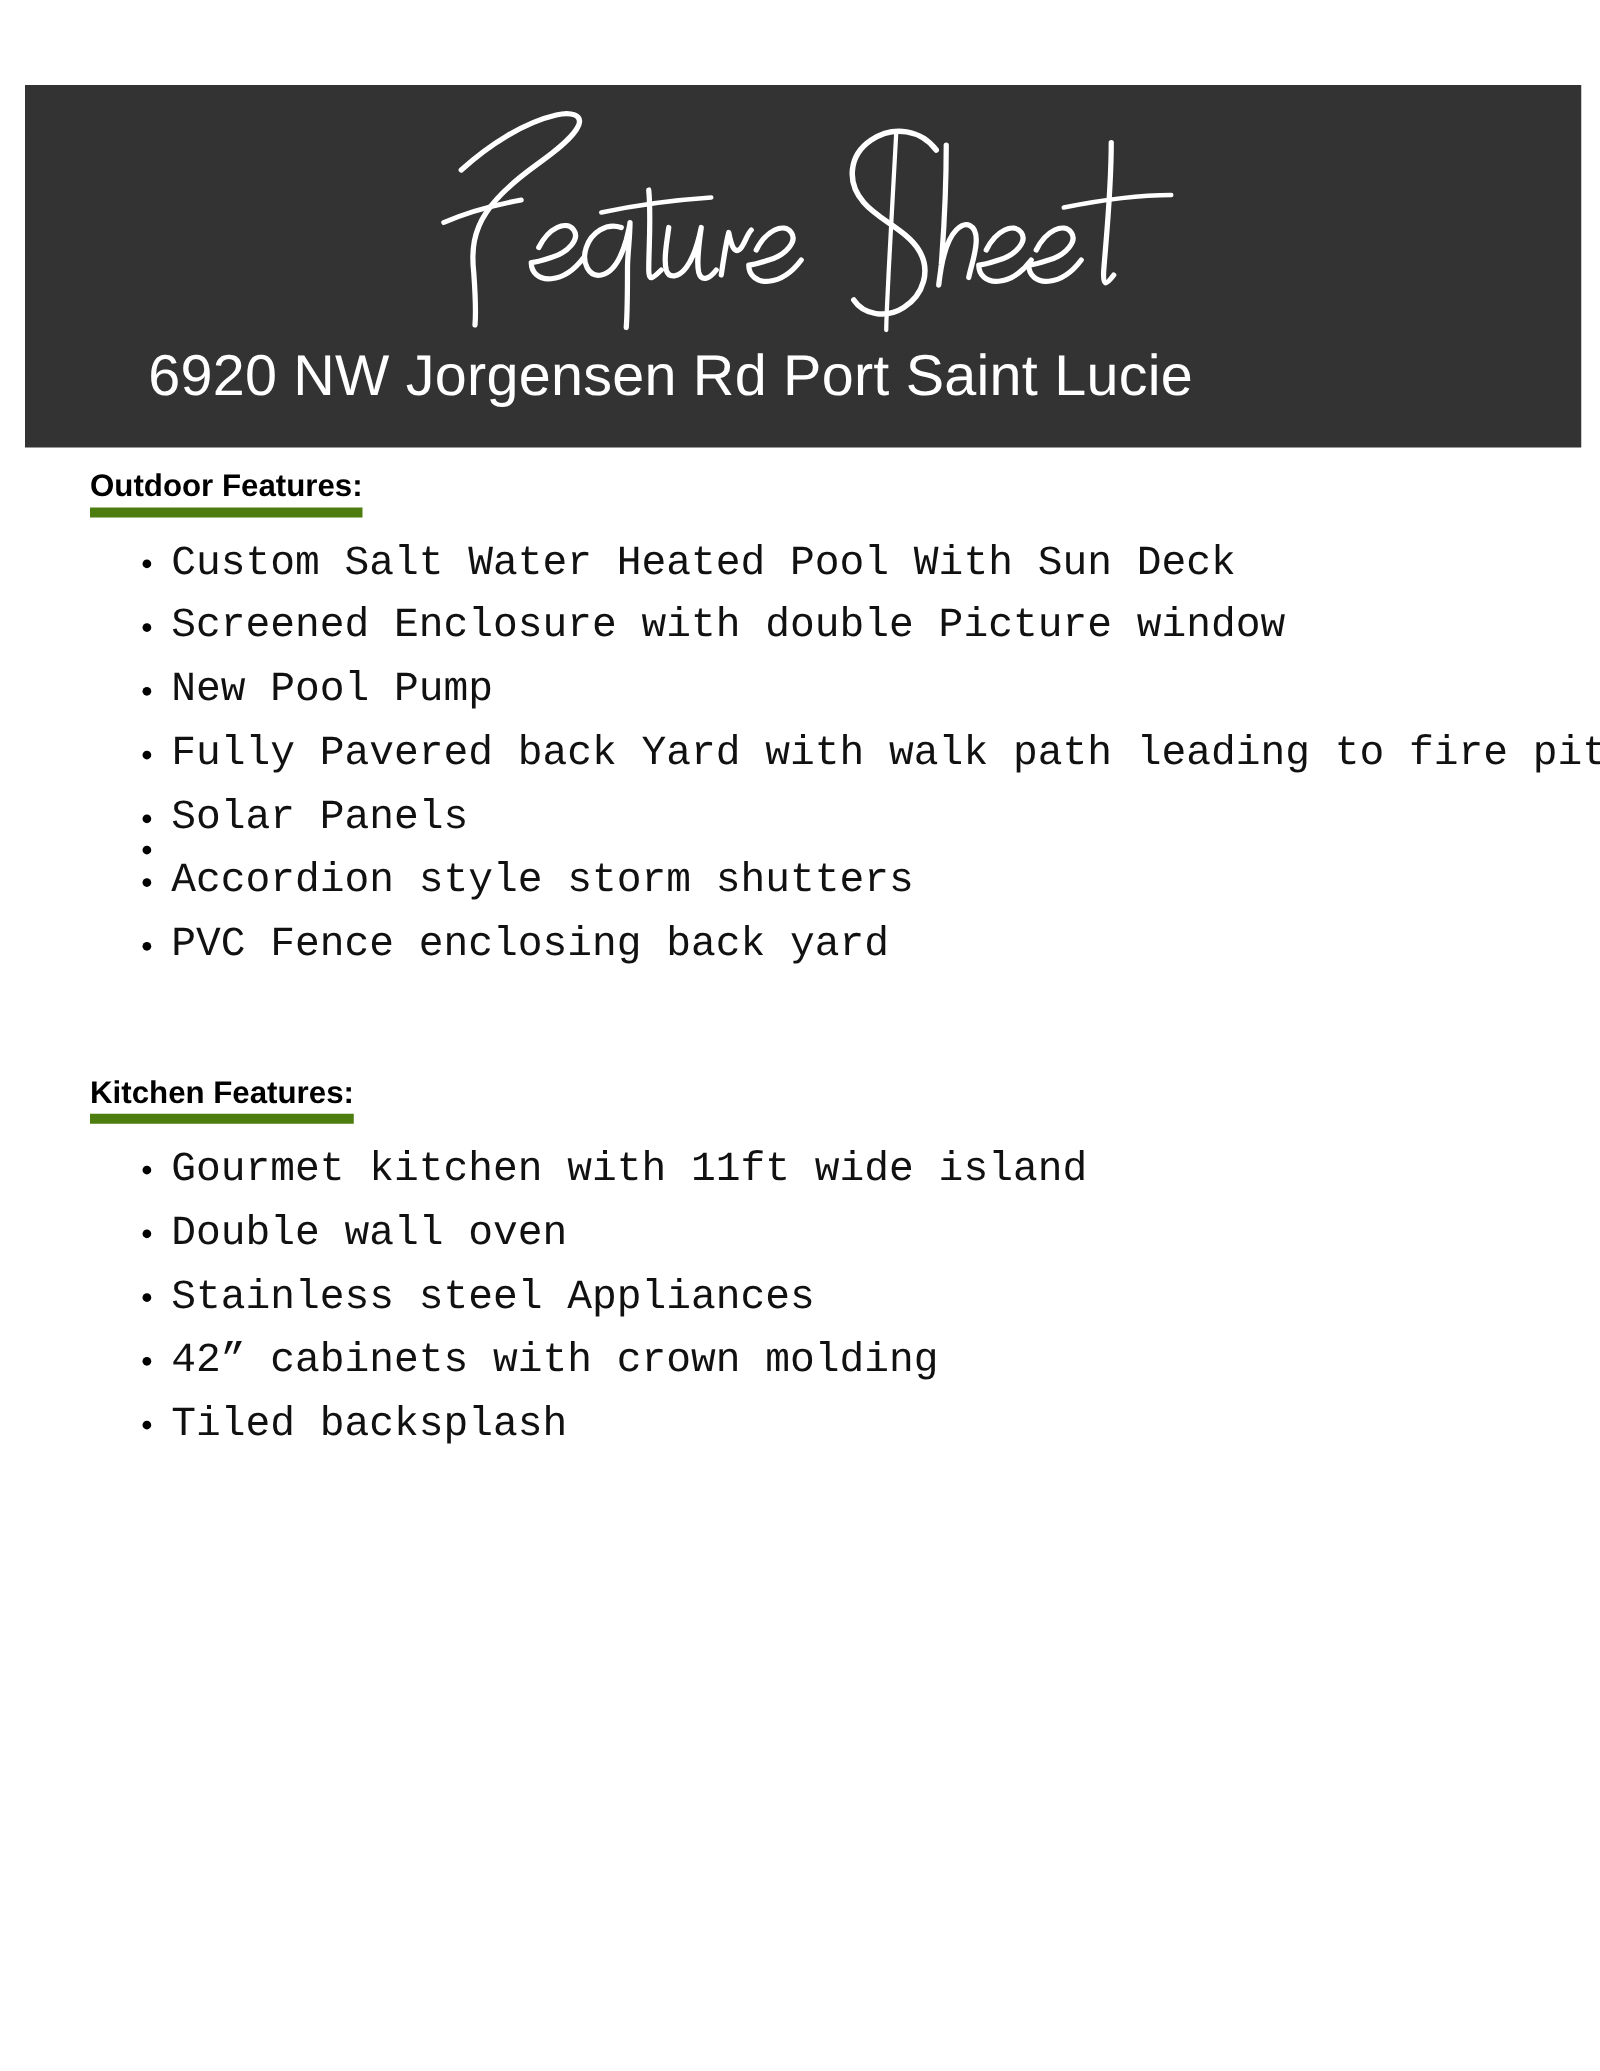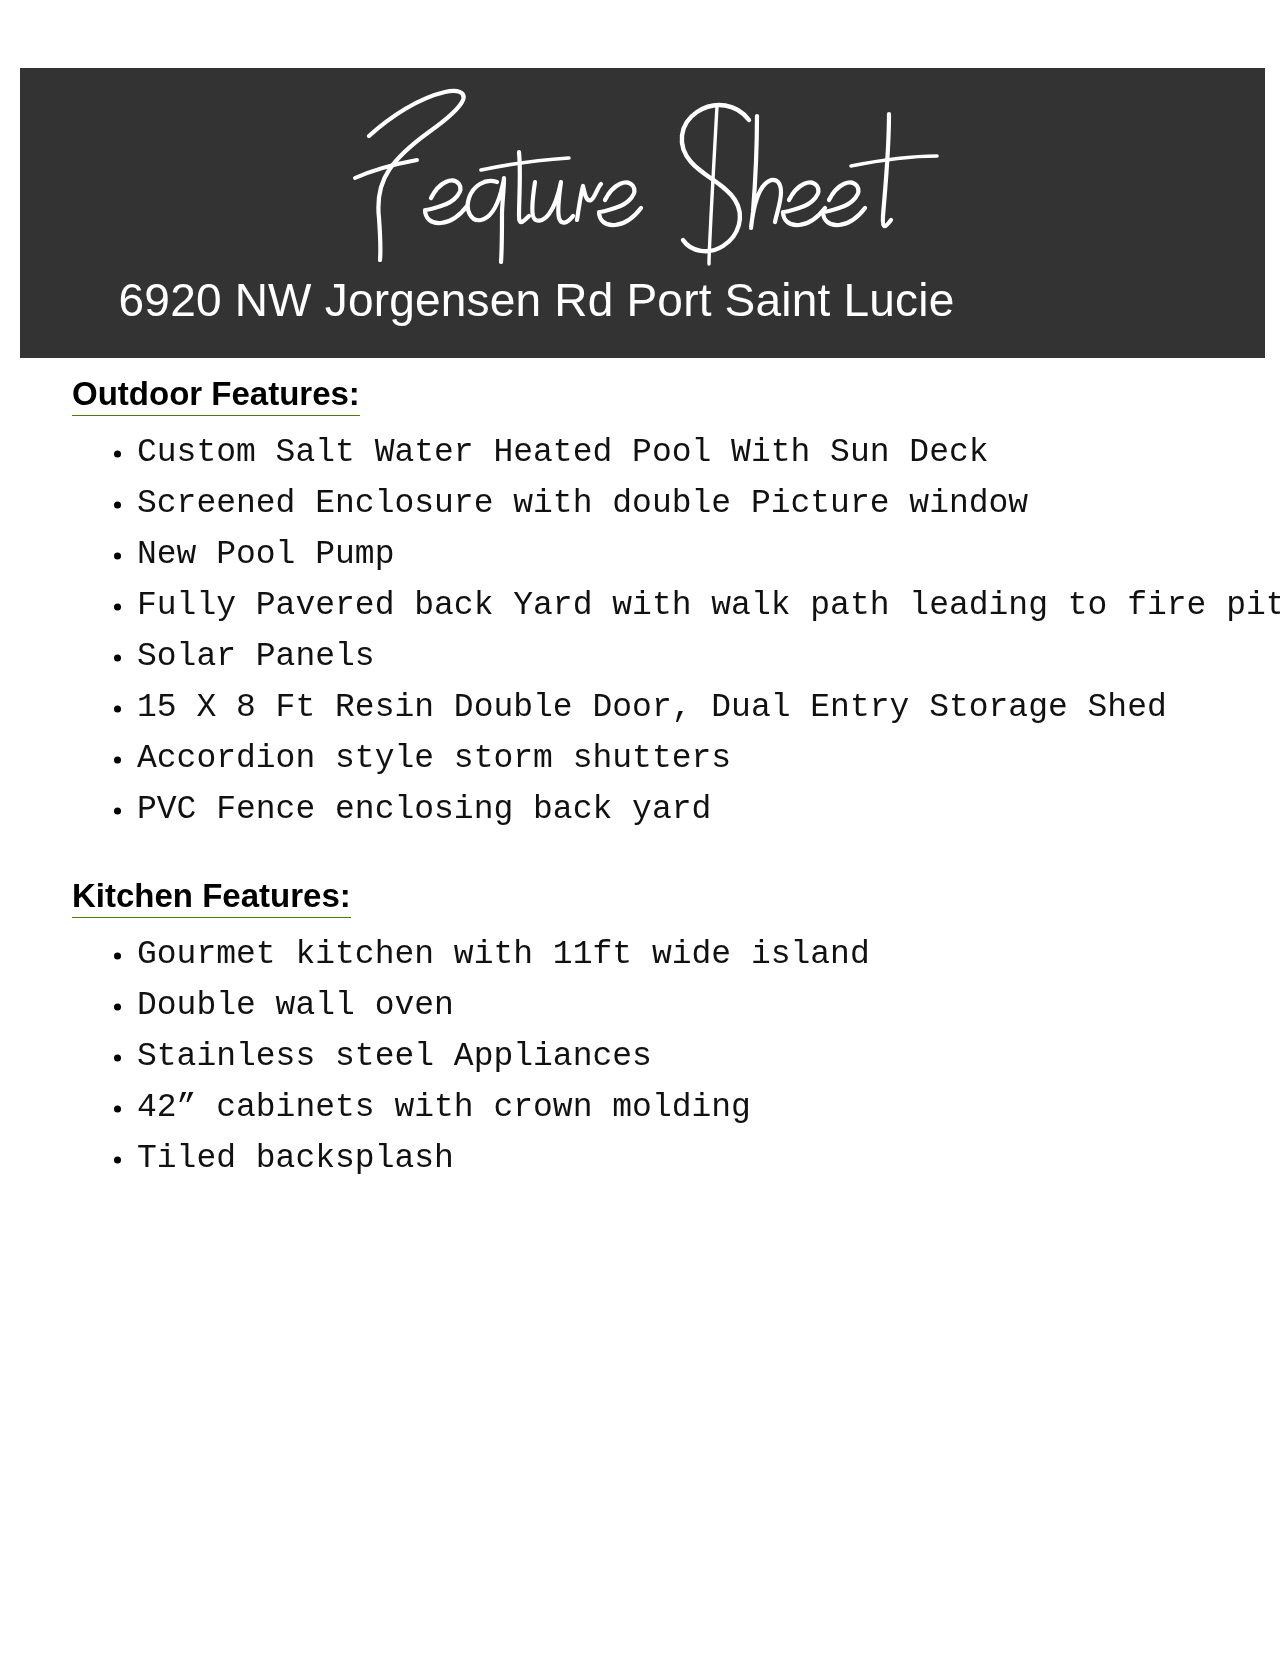--- a/index.html
+++ b/index.html
@@ -86,30 +86,30 @@
     position: absolute;
     left: 0;
     top: 358px;
     width: 1280px;
   }
 
   .section {
     position: relative;
   }
   .section-outdoor { margin-top: 16px; }
-  .section-kitchen { margin-top: 40px; }
+  .section-kitchen { margin-top: 77px; }
 
   .section-heading {
     margin: 0 0 4px 72px;
     font-family: "Liberation Sans", sans-serif;
-    font-size: 33px;
+    font-size: 25px;
     font-weight: bold;
     color: #000000;
     display: inline-block;
-    border-bottom: 1px solid #4d7c0f;
+    border-bottom: 8px solid #4d7c0f;
     padding-bottom: 1px;
     line-height: 1.22;
   }
 
   .feature-list {
     list-style: none;
     margin: 8px 0 0 0;
     padding: 0;
   }
   .feature-list li {
@@ -186,21 +186,21 @@
     <div class="section section-outdoor">
       <div>
         <h2 class="section-heading">Outdoor Features:</h2>
       </div>
       <ul class="feature-list">
         <li><span class="bullet-dot"></span><span>Custom Salt Water Heated Pool With Sun Deck</span></li>
         <li><span class="bullet-dot"></span><span>Screened Enclosure with double Picture window</span></li>
         <li><span class="bullet-dot"></span><span>New Pool Pump</span></li>
         <li><span class="bullet-dot"></span><span>Fully Pavered back Yard with walk path leading to fire pit</span></li>
         <li><span class="bullet-dot"></span><span>Solar Panels</span></li>
-        <li><span class="bullet-dot"></span><span>15 X 8 Ft Resin Double Door, Dual Entry Storage Shed</span></li>
+        <li><span class="bullet-dot"></span></li>
         <li><span class="bullet-dot"></span><span>Accordion style storm shutters</span></li>
         <li><span class="bullet-dot"></span><span>PVC Fence enclosing back yard</span></li>
       </ul>
     </div>
 
     <div class="section section-kitchen">
       <div>
         <h2 class="section-heading">Kitchen Features:</h2>
       </div>
       <ul class="feature-list">

